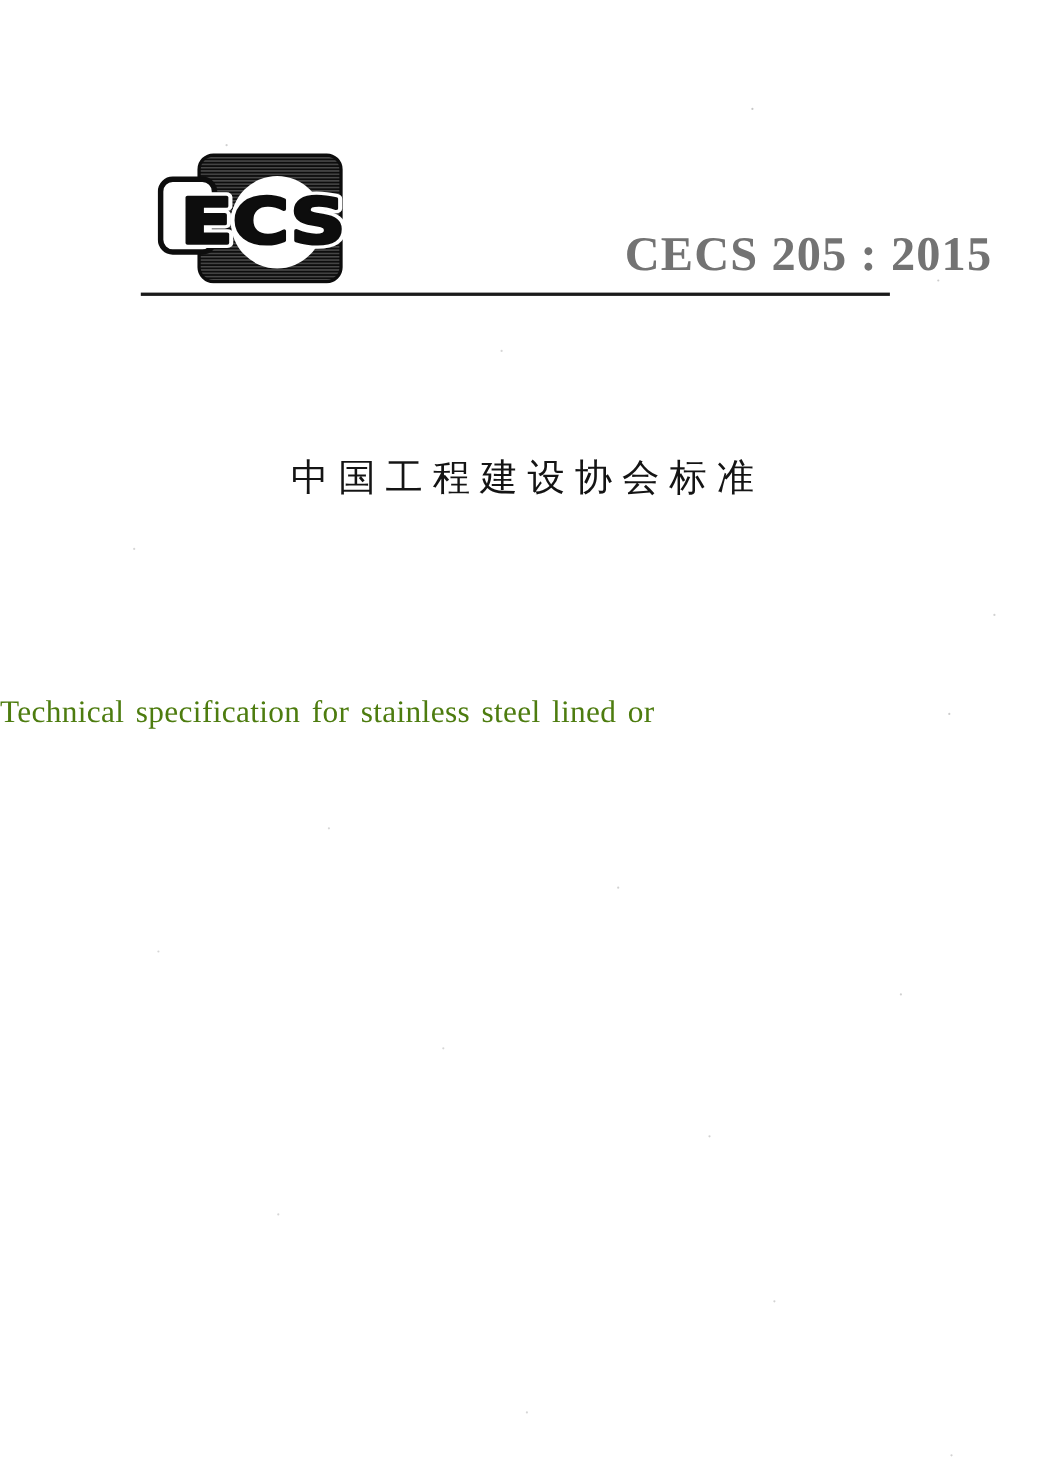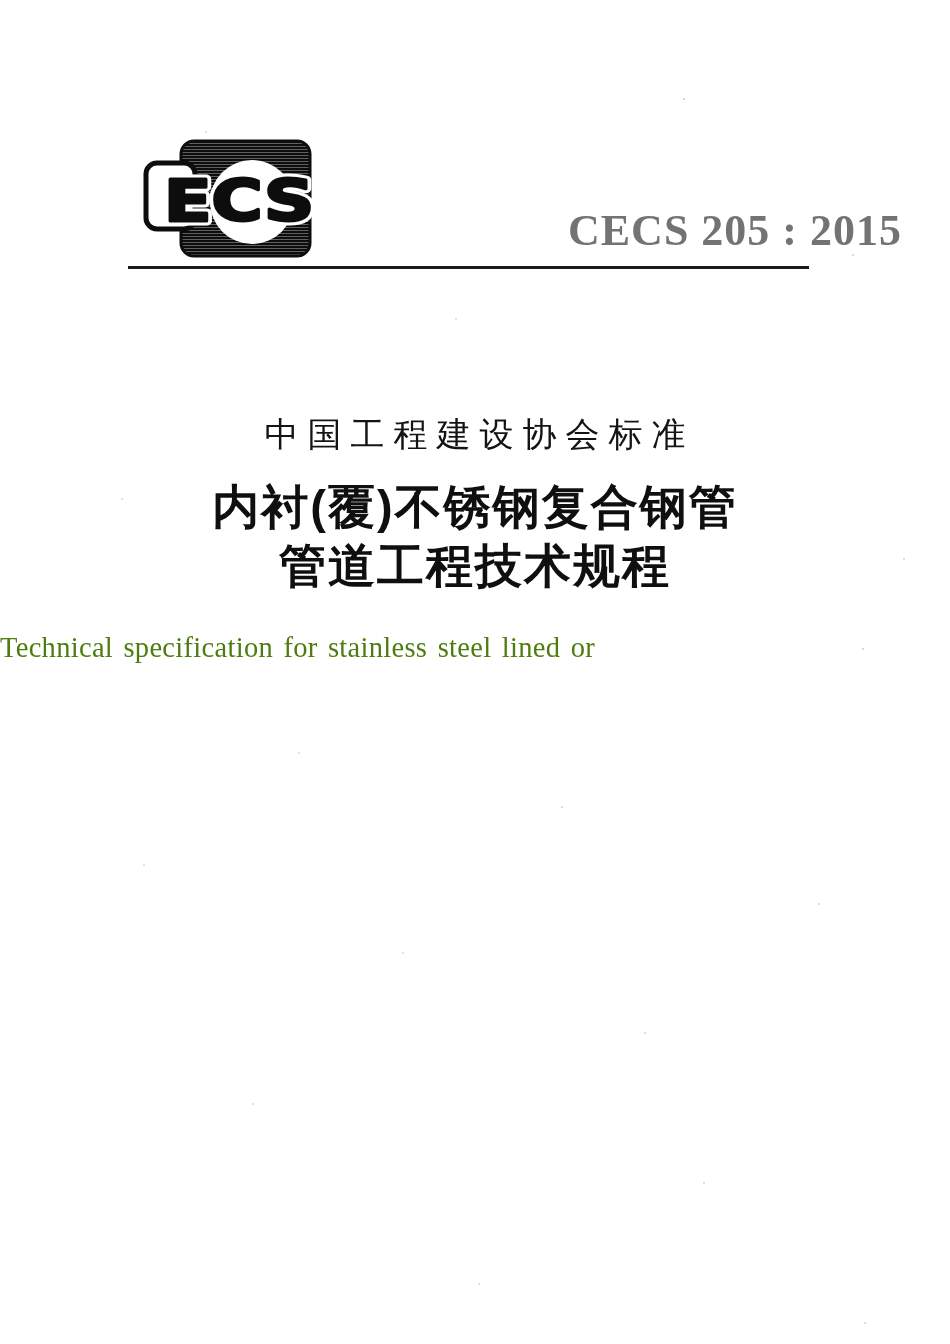--- a/index.html
+++ b/index.html
@@ -151,24 +151,20 @@
       <text x="21" y="82" textLength="150" lengthAdjust="spacingAndGlyphs" style="font-family:'DejaVu Sans',sans-serif;font-weight:700;font-size:57px;paint-order:stroke;stroke:#0d0d0d;stroke-width:3;stroke-linejoin:round;fill:#0d0d0d">ECS</text>
     </svg>
   </div>
 
   <div class="std-number">CECS 205 : 2015</div>
 
   <div class="divider"></div>
 
   <div class="category-label">中国工程建设协会标准</div>
 
-  <div class="title-cn">
-    <div>内衬(覆)不锈钢复合钢管</div>
-    <div>管道工程技术规程</div>
-  </div>
 
   <div class="title-en">
     <div>Technical specification for stainless steel lined or</div>
   </div>
 
   <div class="noise"></div>
 
 </div>
 
 </body></html>

